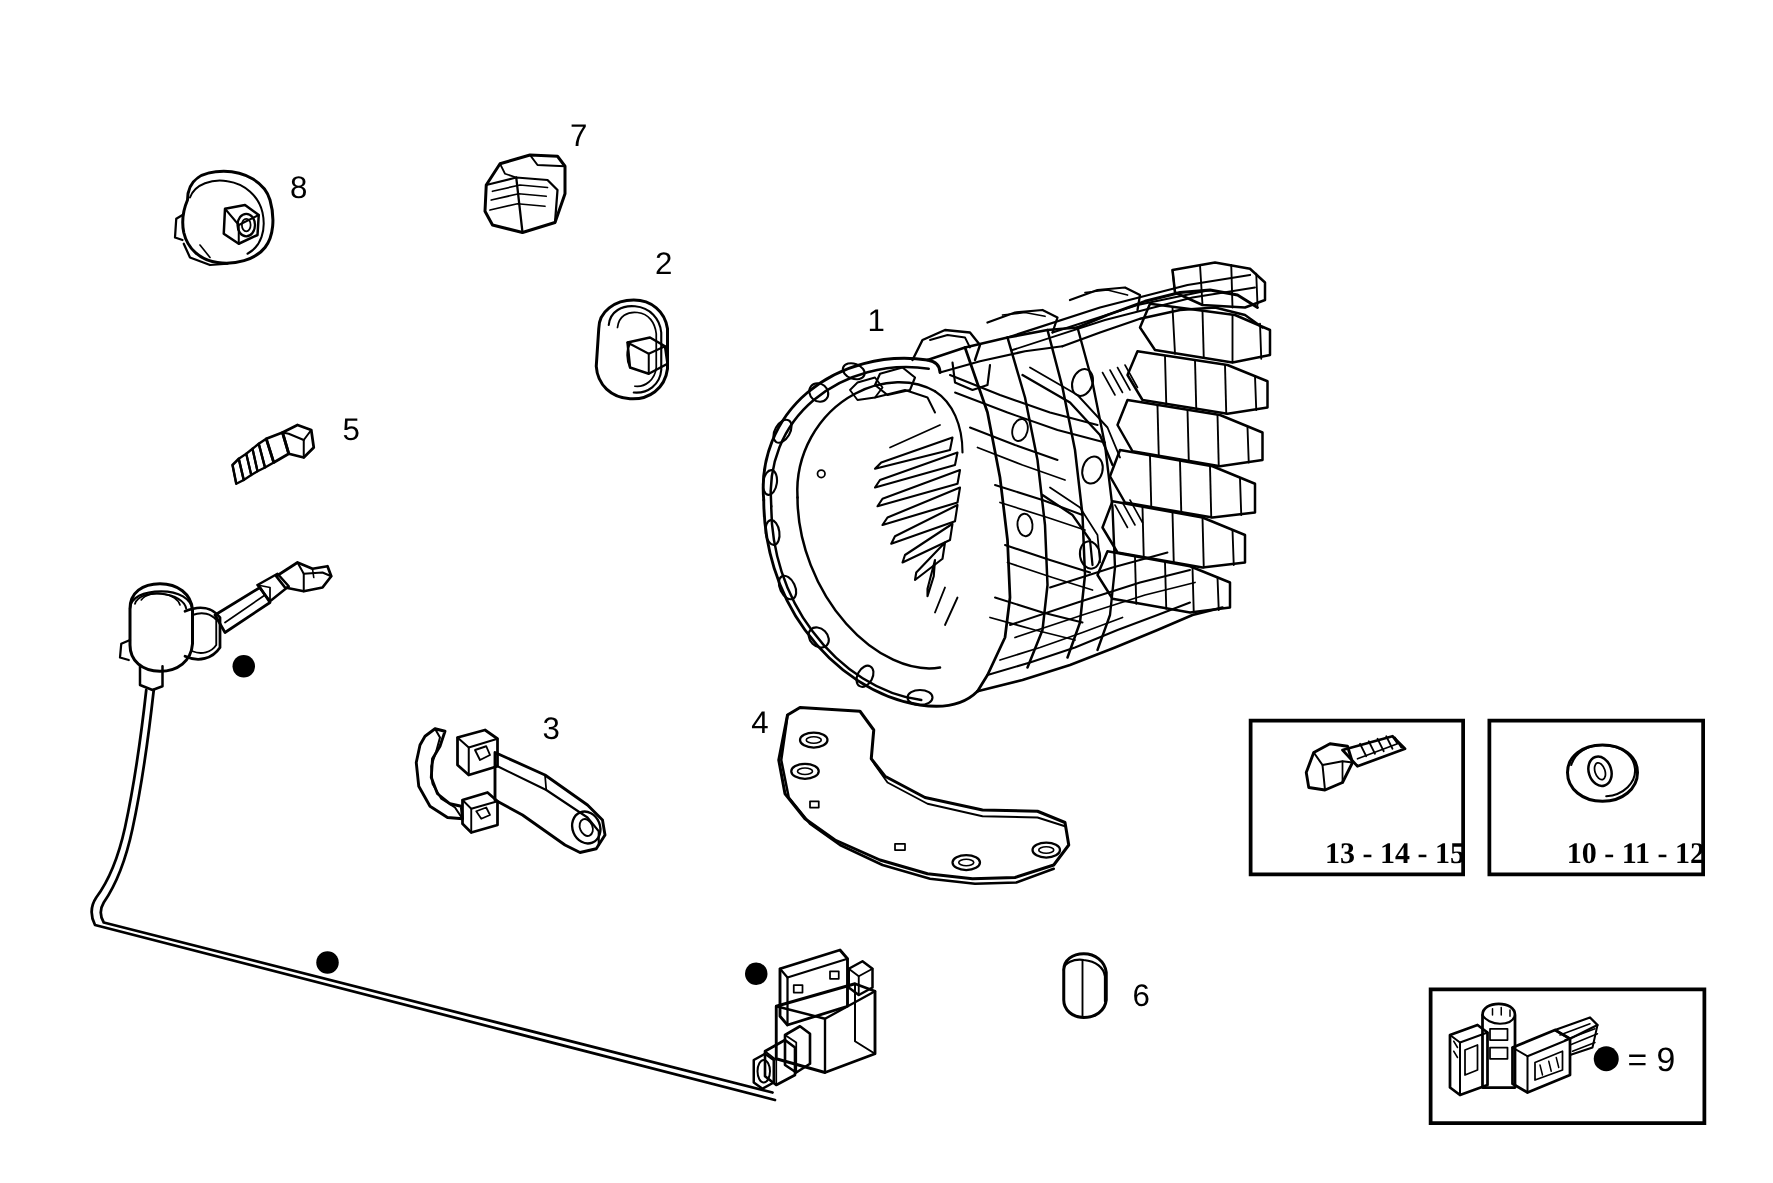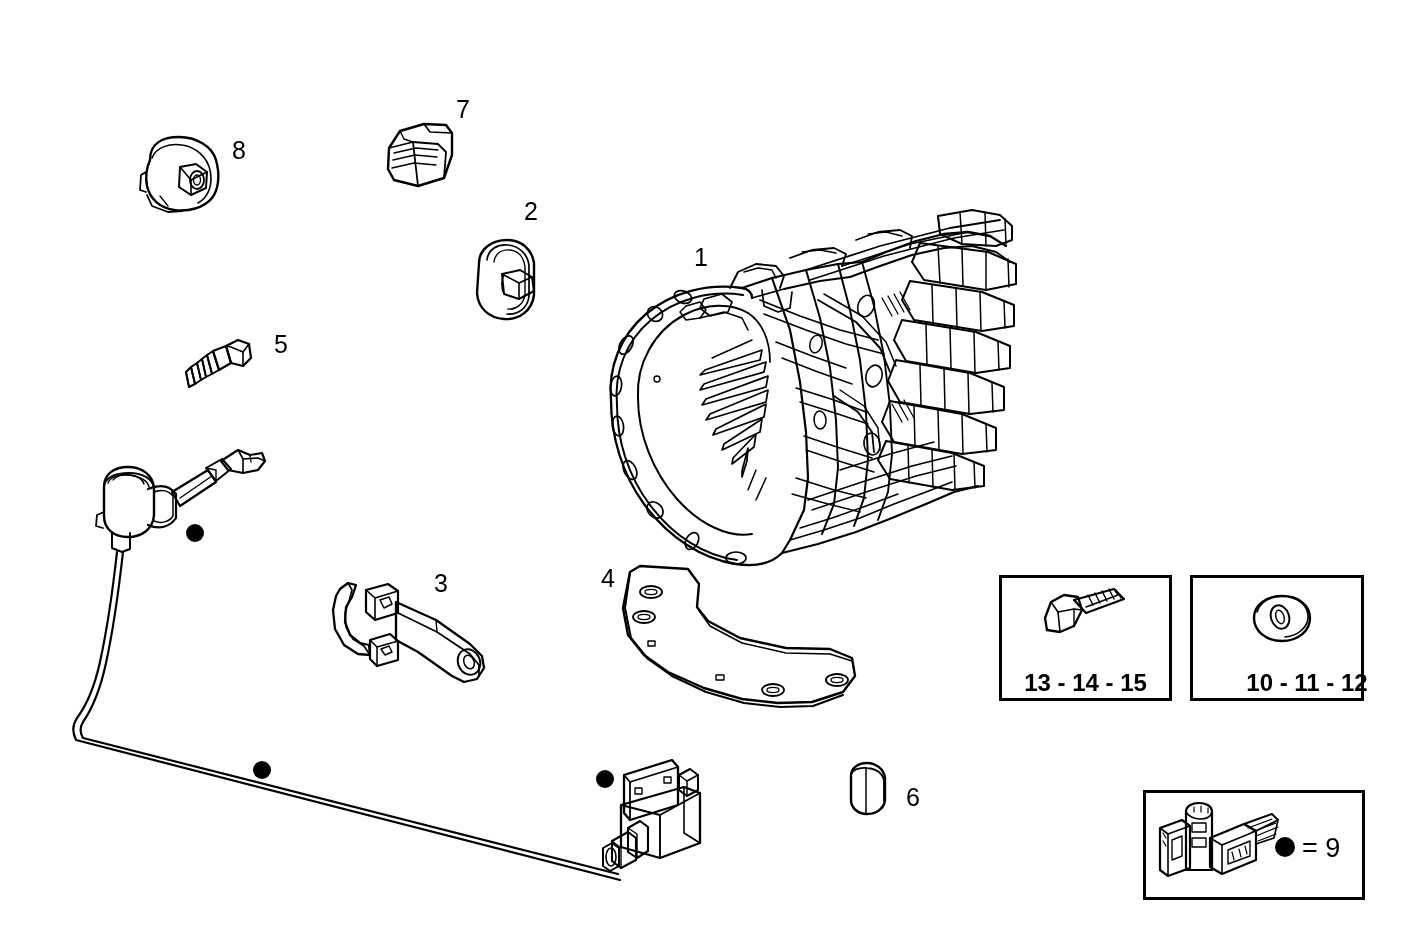--- a/index.html
+++ b/index.html
@@ -30,27 +30,27 @@
     font-family: "Liberation Sans", sans-serif;
     font-size: 25px;
     font-weight: 400;
     color: #000000;
     line-height: 1;
     white-space: nowrap;
     user-select: none;
   }
   .boxlabel {
     position: absolute;
-    font-family: Liberation Sans, sans-serif;
+    font-family: Liberation Serif, serif;
     font-size: 24px;
     font-weight: 700;
     color: #000000;
     line-height: 1;
     white-space: nowrap;
-    text-align: center;
+    text-align: right;
     user-select: none;
   }
   .legend-eq {
     position: absolute;
     font-family: "Liberation Sans", sans-serif;
     font-size: 27px;
     font-weight: 400;
     color: #000000;
     line-height: 1;
     white-space: nowrap;
@@ -442,21 +442,21 @@
       <circle cx="605" cy="779" r="9"></circle>
       <circle cx="1285" cy="847" r="10"></circle>
     </g>
   </svg>
 
   <div class="infobox" id="box-bolts" style="left: 999px; top: 575px; width: 173px; height: 126px;"></div>
   <div class="infobox" id="box-washers" style="left: 1190px; top: 575px; width: 174px; height: 126px;"></div>
   <div class="infobox" id="box-legend" style="left: 1143px; top: 790px; width: 222px; height: 110px;"></div>
 
   <div class="boxlabel" id="lbl-bolts" style="left: 999px; width: 173px; top: 671px;">13 - 14 - 15</div>
-  <div class="boxlabel" id="lbl-washers" style="left: 1190px; width: 174px; top: 671px; padding-left: 30px;">10 - 11 - 12</div>
+  <div class="boxlabel" id="lbl-washers" style="left: 1190px; width: 174px; top: 671px;">10 - 11 - 12</div>
   <div class="legend-eq" id="lbl-legend" style="left: 1302px; top: 835px;">= 9</div>
 
   <div class="callout" id="co-8" style="left: 232px; top: 138px;">8</div>
   <div class="callout" id="co-7" style="left: 456px; top: 97px;">7</div>
   <div class="callout" id="co-2" style="left: 524px; top: 199px;">2</div>
   <div class="callout" id="co-1" style="left: 694px; top: 245px;">1</div>
   <div class="callout" id="co-5" style="left: 274px; top: 332px;">5</div>
   <div class="callout" id="co-3" style="left: 434px; top: 571px;">3</div>
   <div class="callout" id="co-4" style="left: 601px; top: 566px;">4</div>
   <div class="callout" id="co-6" style="left: 906px; top: 785px;">6</div>

